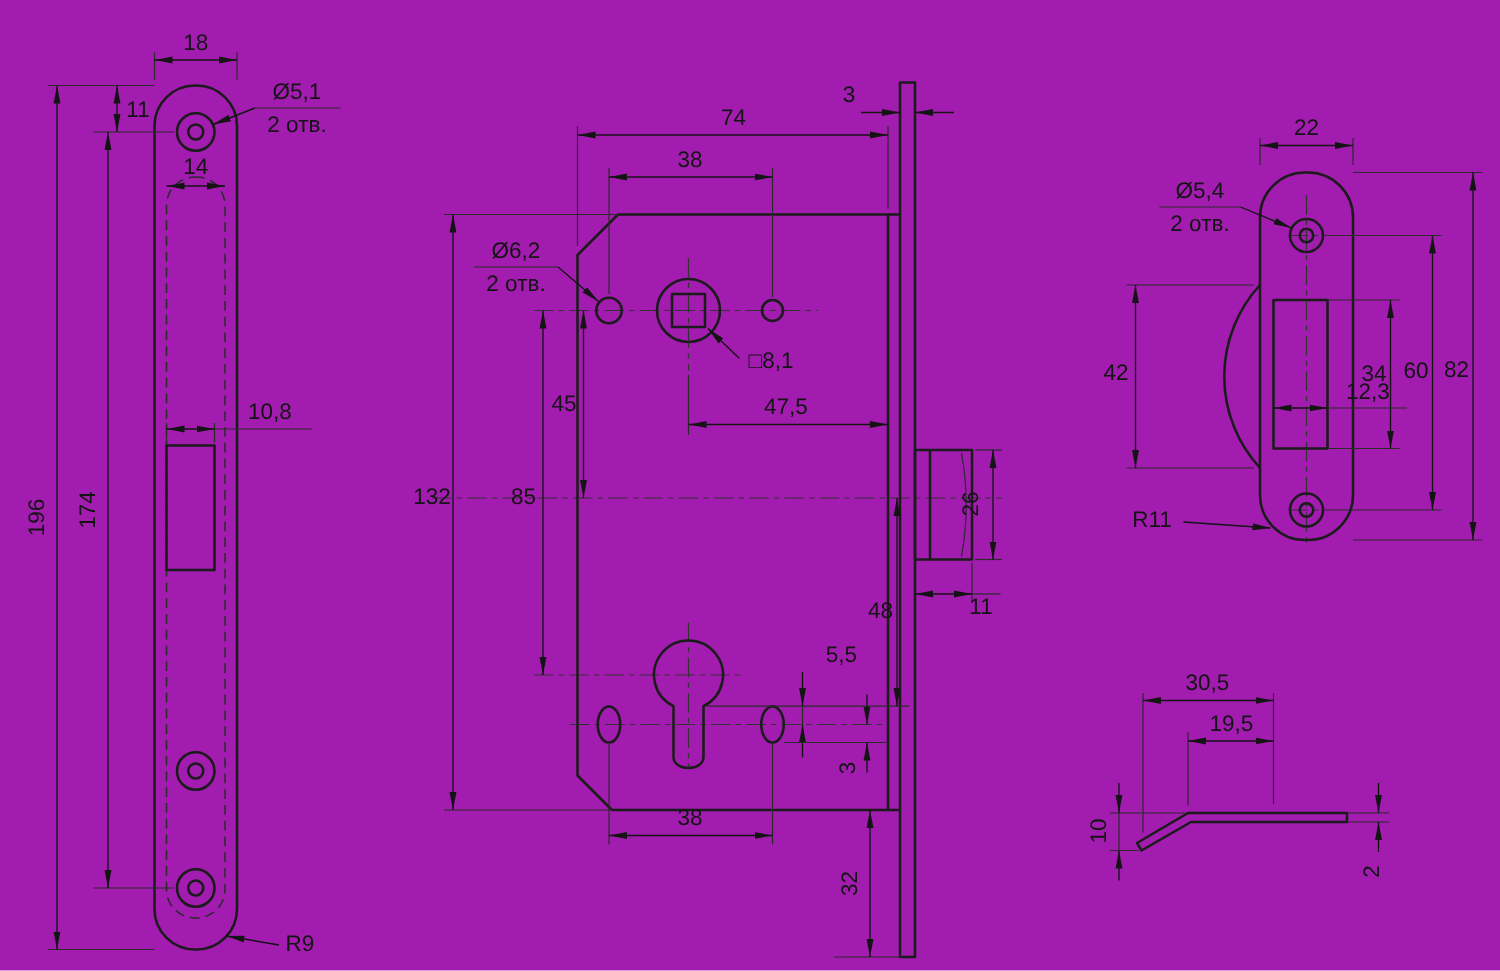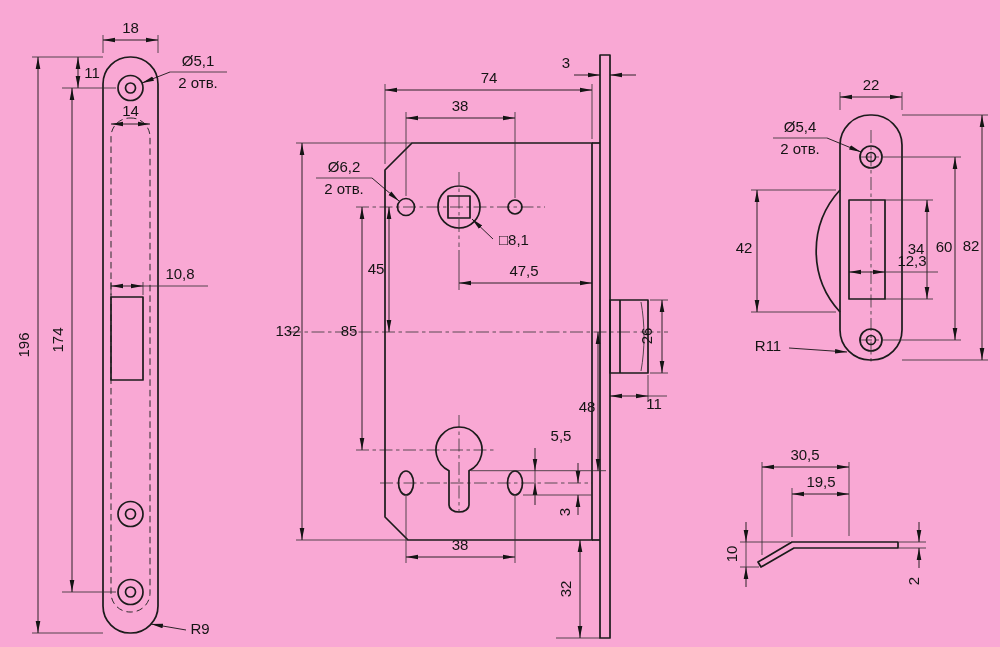--- a/index.html
+++ b/index.html
@@ -1,16 +1,16 @@
 <!DOCTYPE html>
 <html><head>
 <meta charset="utf-8">
 <style>
   html,body { margin:0; padding:0; background:#ffffff; }
-  .page { width:1000px; height:647px; background:#f9a8d4; position:relative; overflow:hidden; }
+  .page { width:1000px; height:647px; background:#a21caf; position:relative; overflow:hidden; }
   svg { display:block; }
   .o   { fill:none; stroke:#1b1b1b; stroke-width:1.7; stroke-linejoin:round; }
   .x   { fill:none; stroke:#2b2b2b; stroke-width:0.8; }
   .cl  { fill:none; stroke:#333333; stroke-width:0.8; stroke-dasharray:13 3.5 3.5 3.5; }
   .dsh { fill:none; stroke:#2b2b2b; stroke-width:1; stroke-dasharray:6.5 4; }
   .dim { fill:none; stroke:#141414; stroke-width:0.9; marker-start:url(#arrS); marker-end:url(#arrE); }
   .dima{ fill:none; stroke:#141414; stroke-width:0.9; marker-end:url(#arrE); }
   .t   { font-family:"Liberation Sans", sans-serif; font-size:15px; fill:#141414; text-anchor:middle; }
 </style>
 </head>

